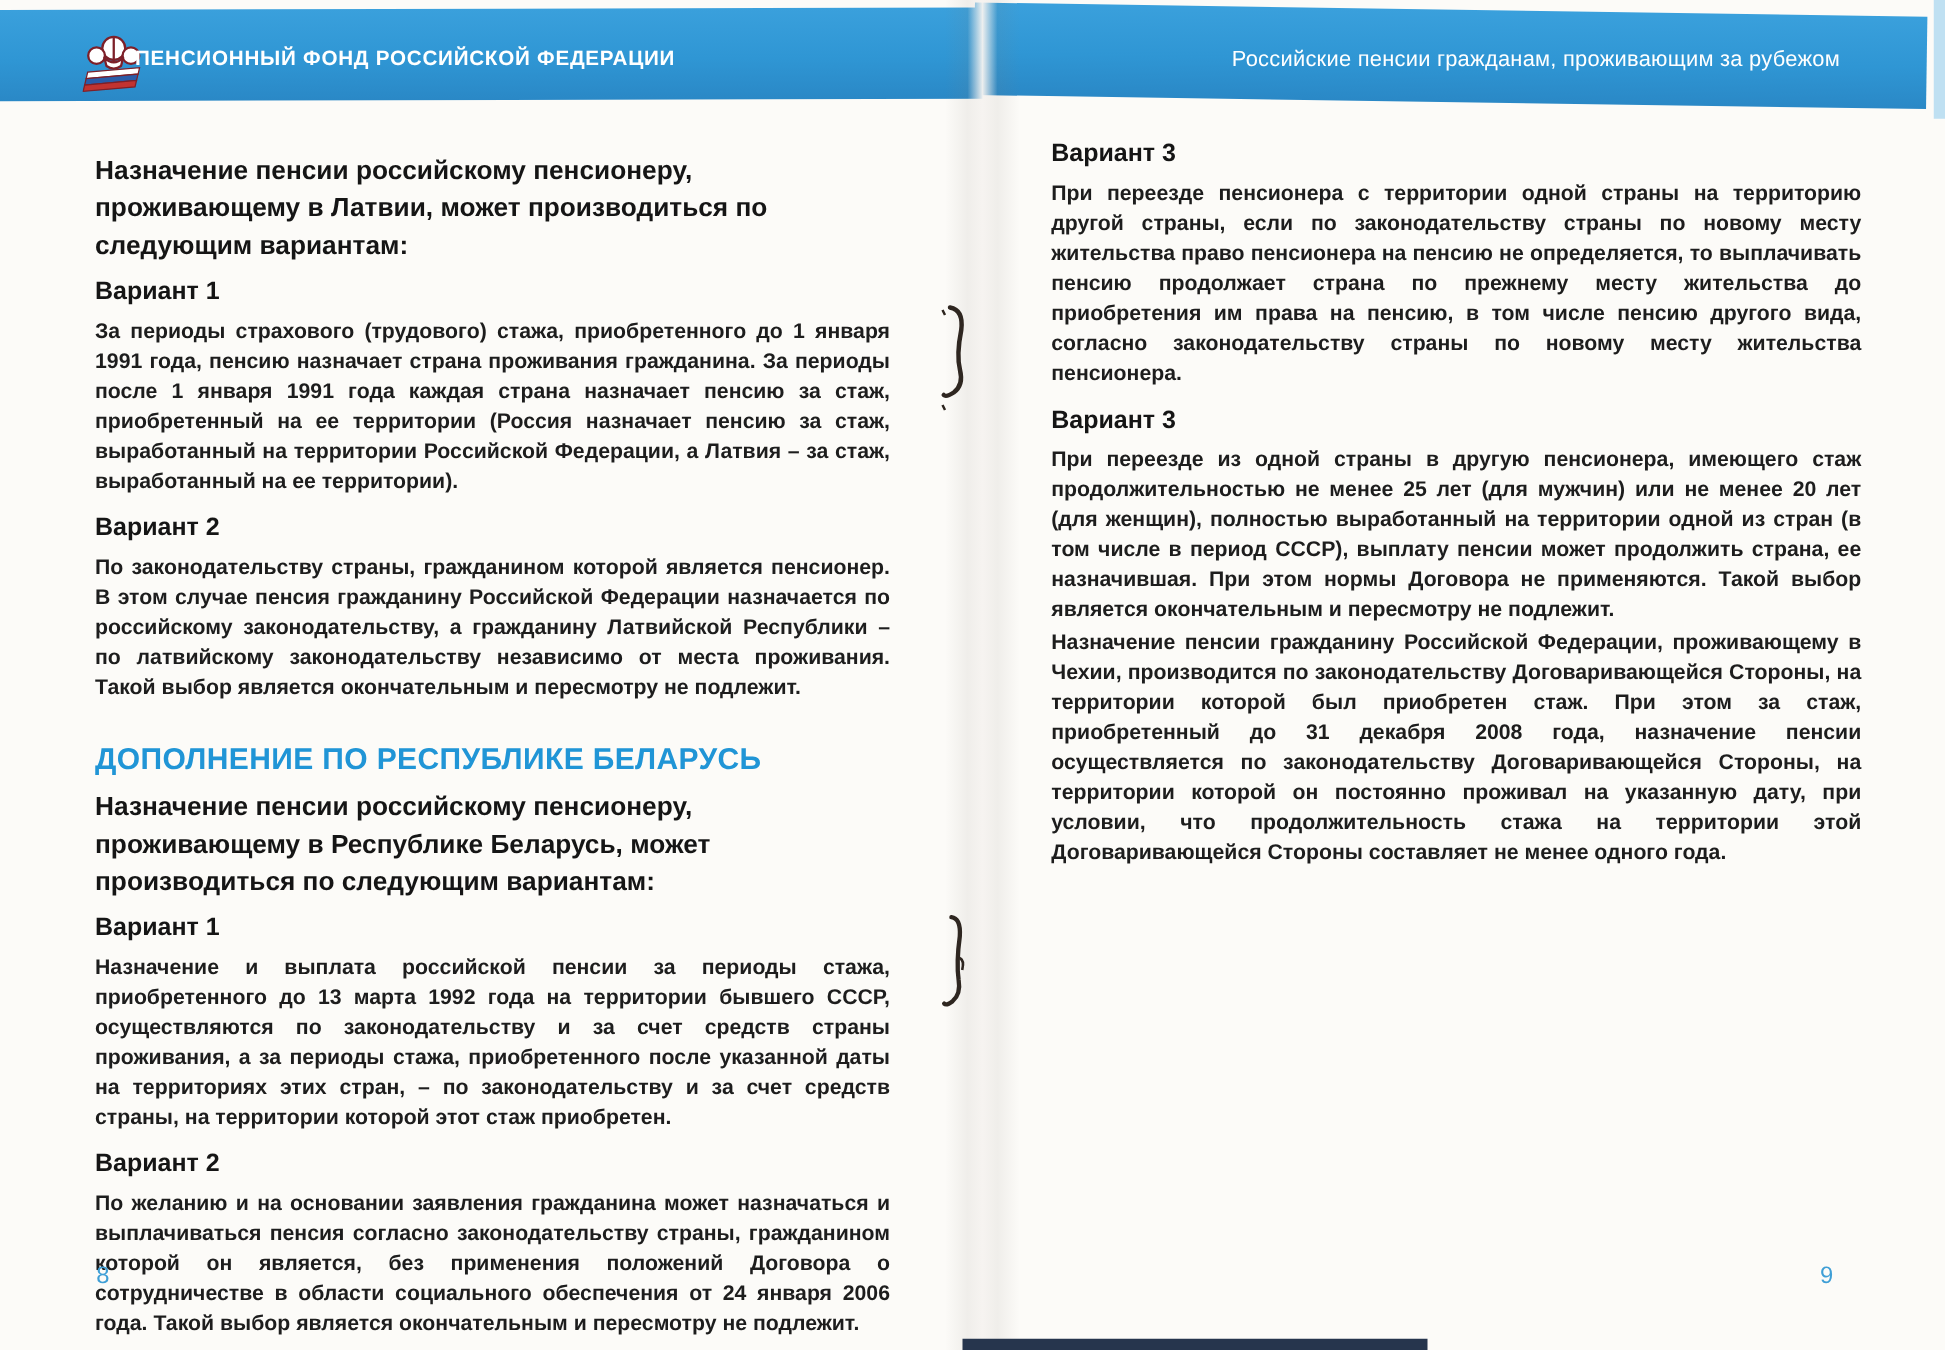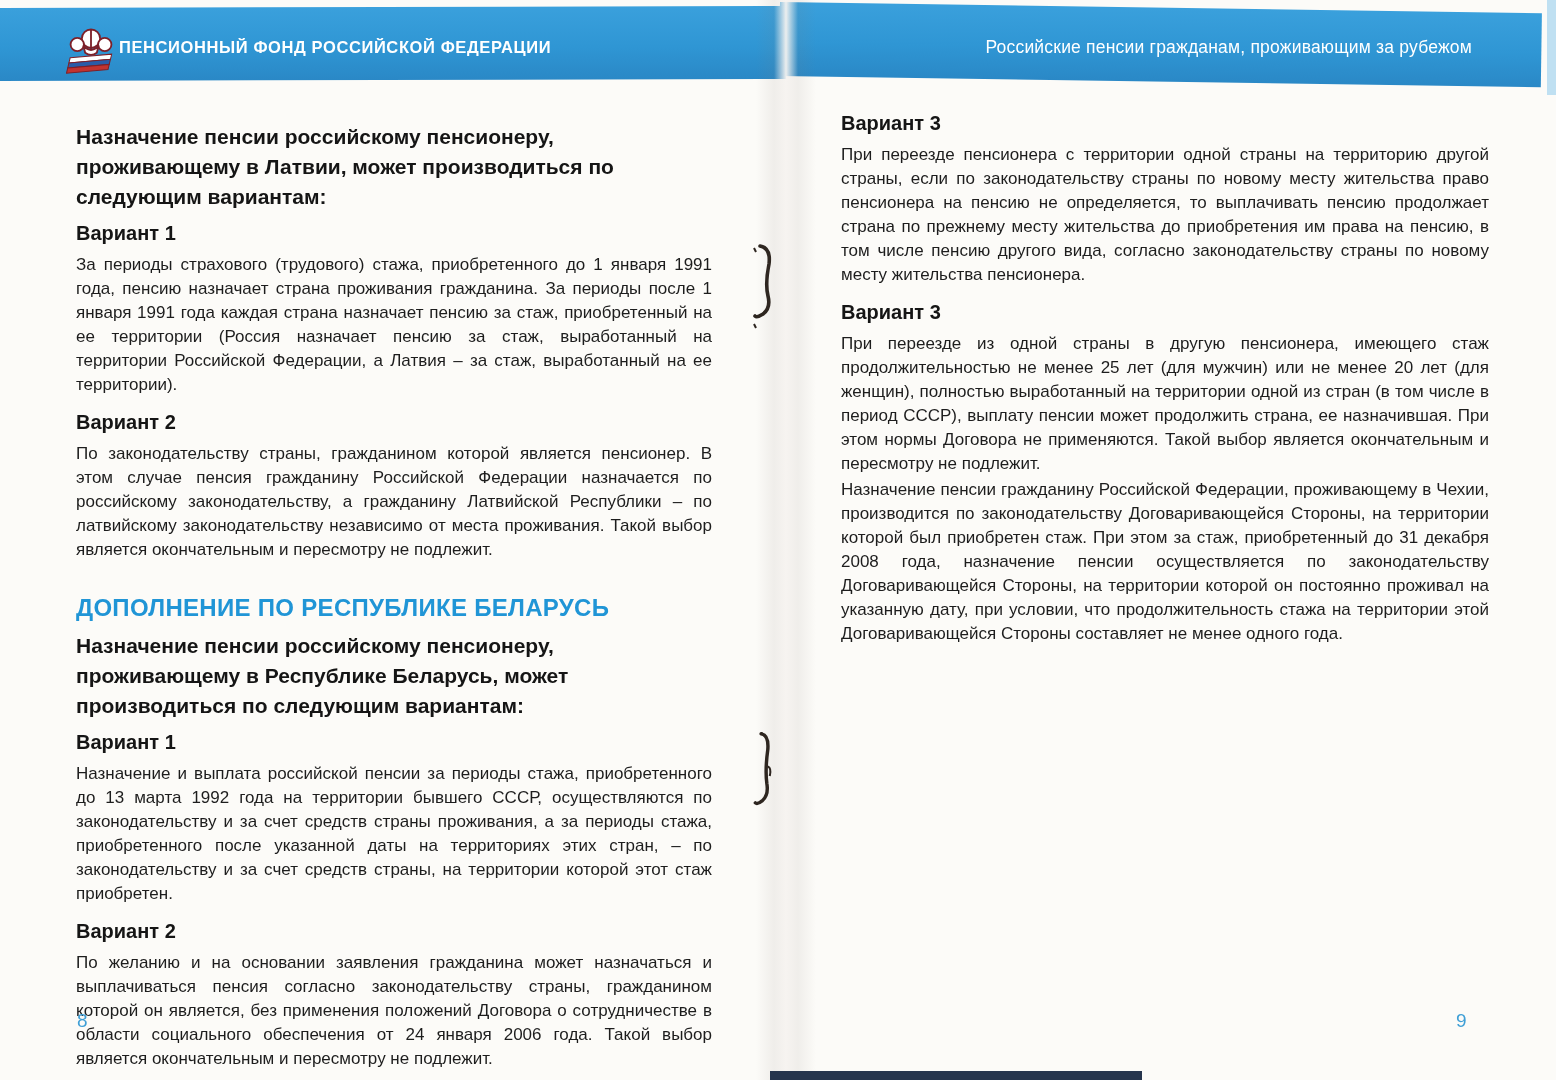--- a/index.html
+++ b/index.html
@@ -13,21 +13,21 @@
     background: #fcfbf8; overflow: hidden;
   }
 
   
   .band { position: absolute; background: linear-gradient(180deg, #3aa0dc 0%, var(--band-blue) 55%, #2a88c6 100%); }
   .band-left  { left: -6px; top: 7px; width: 792px; height: 73px; transform: rotate(-0.15deg); }
   .band-right { left: 780px; top: 2px; width: 762px; height: 74px; transform: rotate(0.85deg); transform-origin: left top; }
   .band-sliver { position: absolute; left: 1547px; top: 0; width: 9px; height: 95px; background: #bfe0f2; }
 
   .band-title-left {
-    position: absolute; left: 119px; top: 38px;
+    position: absolute; left: 108px; top: 38px;
     color: #ffffff; font-size: 16.5px; font-weight: 600; letter-spacing: 0.6px;
     white-space: nowrap;
   }
   .band-title-right {
     position: absolute; right: 84px; top: 37px;
     color: #ffffff; font-size: 17.5px; font-weight: 400; letter-spacing: 0.2px;
     white-space: nowrap;
     text-align: right;
   }
   .logo { position: absolute; left: 66px; top: 24px; width: 50px; height: 56px; }
@@ -65,21 +65,21 @@
     font-weight: 700; color: #151515;
   }
   .variant-title {
     margin: 10px 0 8px 0; font-size: 20px; line-height: 23px;
     font-weight: 700; color: #151515;
   }
   .variant-title.first { margin-top: 0; }
   .variant-title.mt-md { margin-top: 14px; }
   .body-text {
     margin: 0 0 2px 0; font-size: 17px; line-height: 24px;
-    text-align: justify; color: #1d1d1d;
+    text-align: justify; color: #1d1d1d; font-weight: bold;
   }
 
   .page-num {
     position: absolute; top: 1010px; font-size: 19px;
     color: var(--page-number-blue);
   }
   .page-num-left  { left: 77px; }
   .page-num-right { left: 1456px; }
 </style>
 </head>

